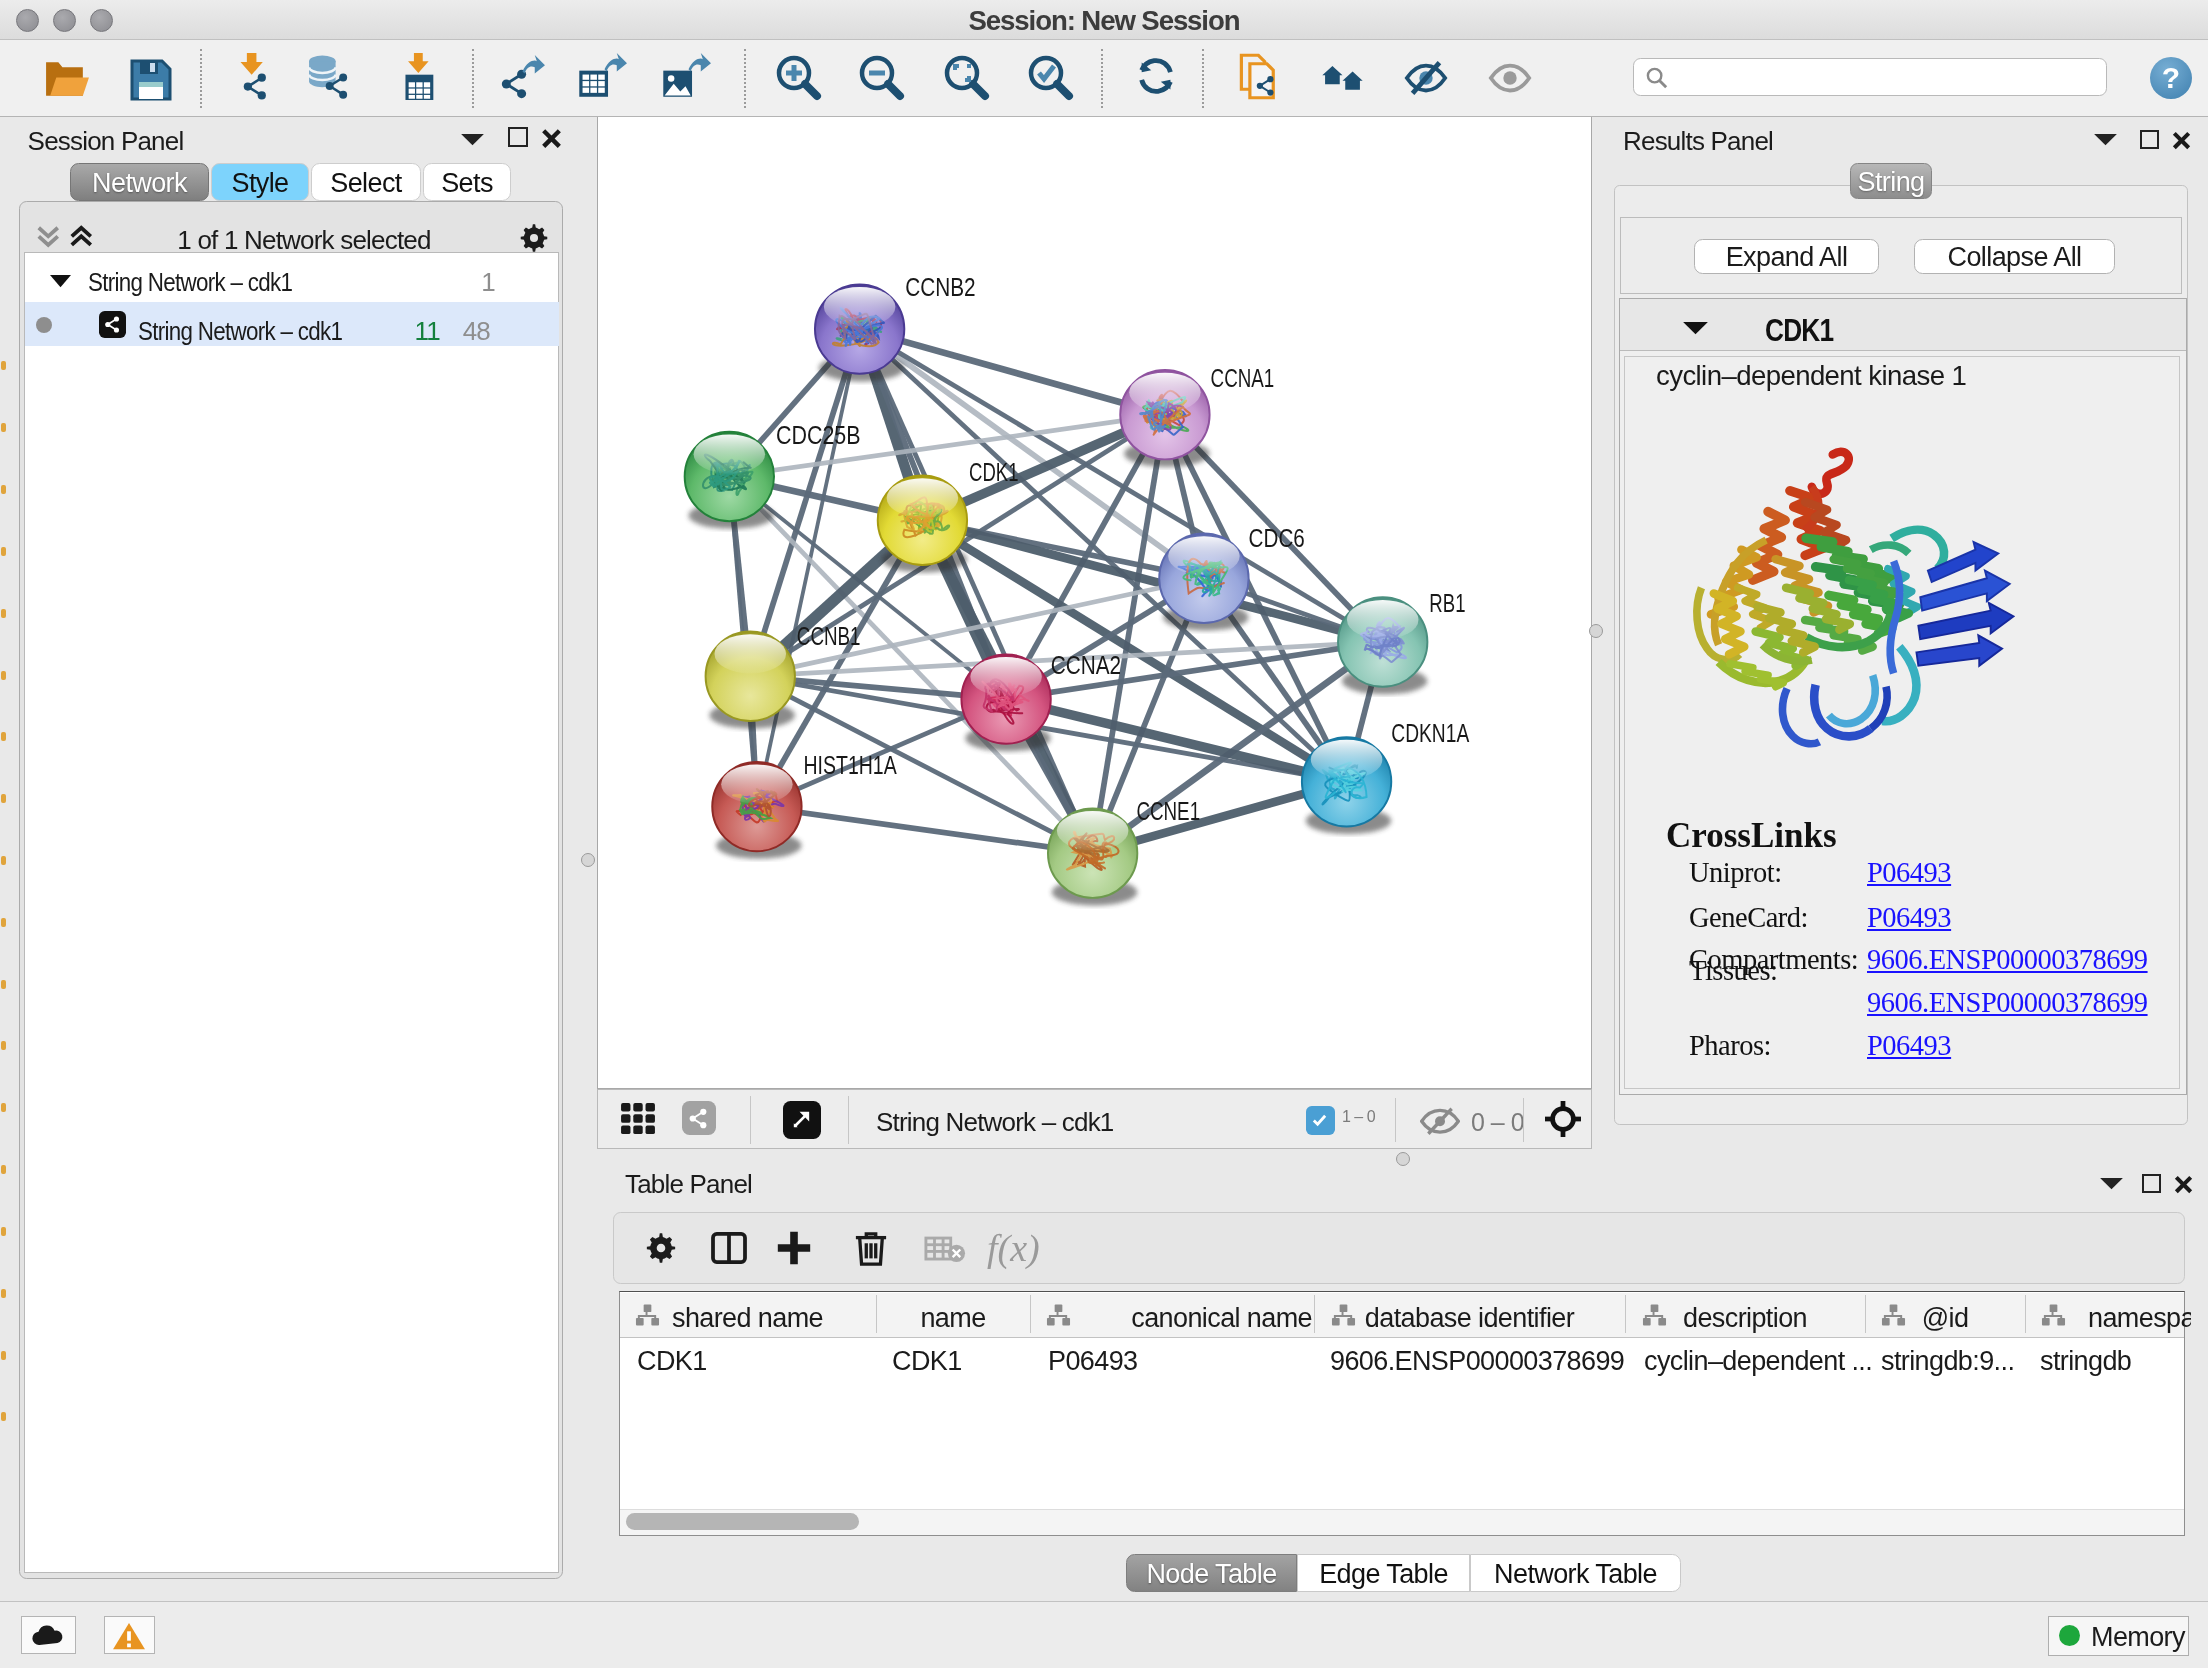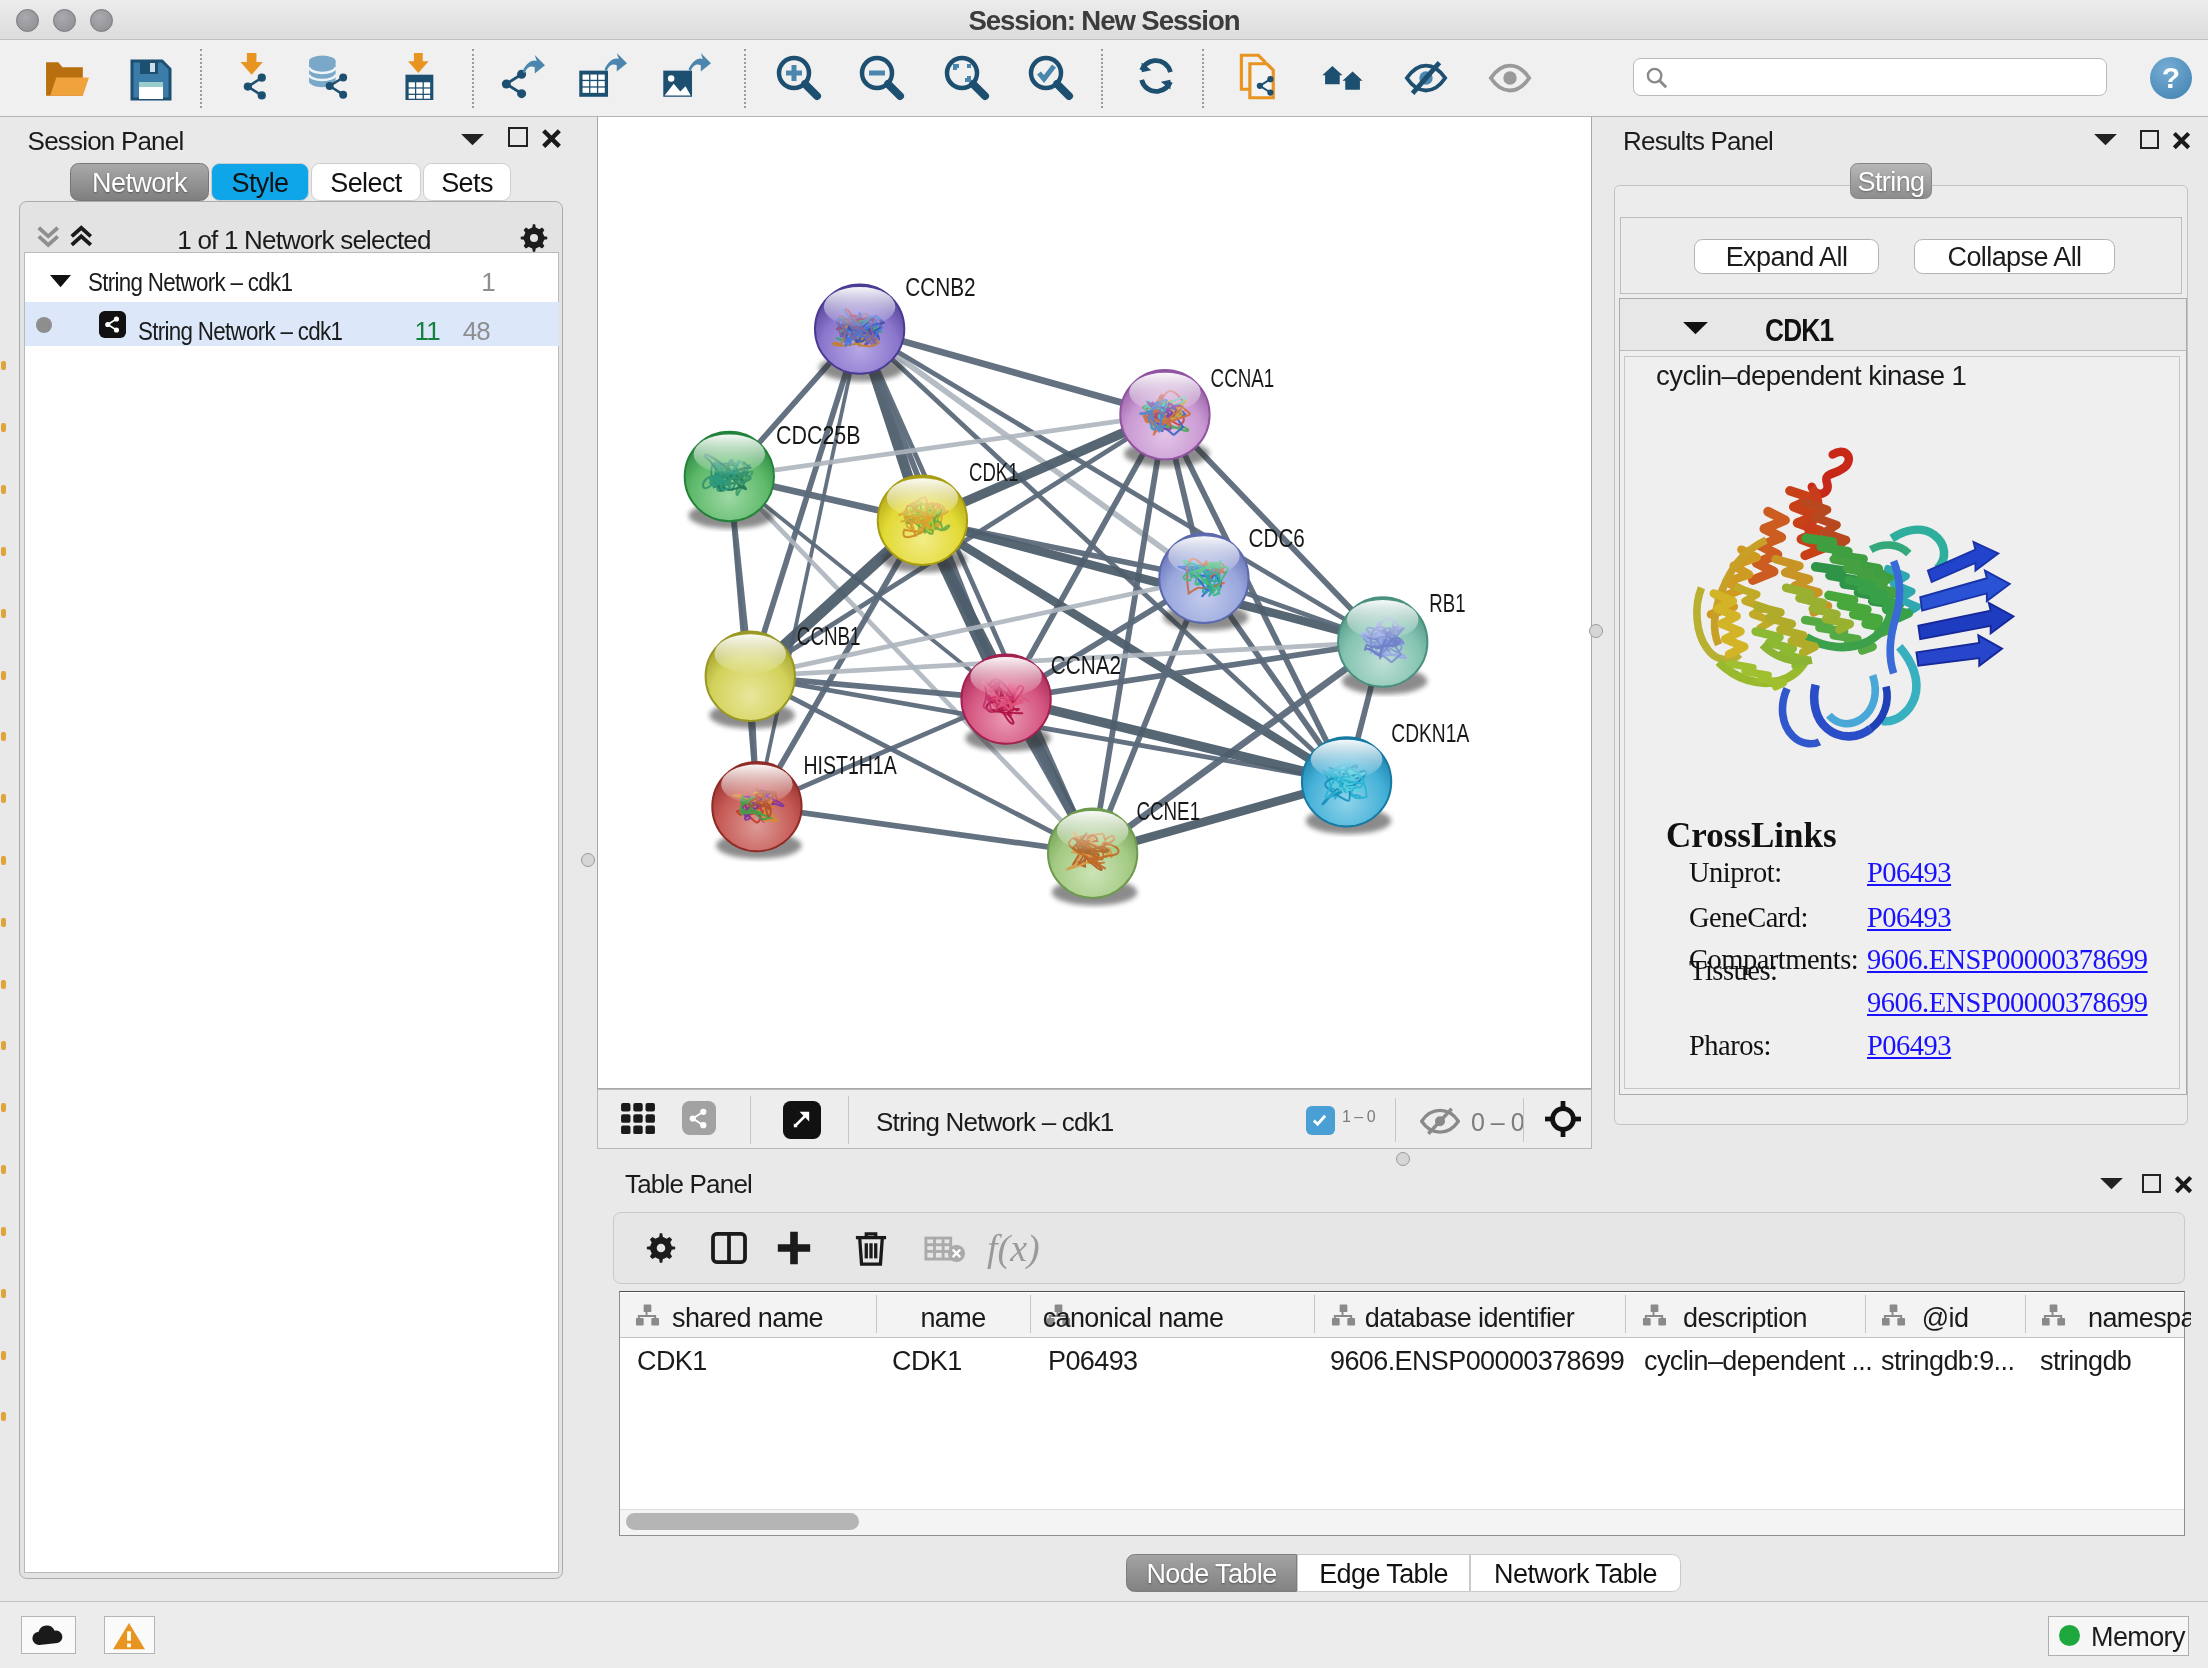--- a/index.html
+++ b/index.html
@@ -191,21 +191,21 @@
 <div class="abs" style="left:2150px;top:57px;width:42px;height:42px;border-radius:50%;background:radial-gradient(circle at 40% 30%,#77aed4,#3e7fae);color:#fff;font-size:30px;font-weight:bold;text-align:center;line-height:42px">?</div>
 <div class="ui" style="left:27.6px;top:126px">Session Panel</div>
 <svg class="abs" style="left:460px;top:133px" width="25" height="13.3" viewBox="0 0 26 14">
     <path d="M1,1 L25,1 L13,13 Z" fill="#222"></path>
   </svg>
 <div class="abs" style="left:508px;top:127px;width:20px;height:20px;border:2.9px solid #222"></div>
 <svg class="abs" style="left:539px;top:126px" width="25" height="25" viewBox="0 0 24 24">
     <path d="M3,6 L6,3 L12,9 L18,3 L21,6 L15,12 L21,18 L18,21 L12,15 L6,21 L3,18 L9,12 Z" fill="#1a1a1a"></path>
   </svg>
 <div class="abs" style="left:70px;top:163px;width:139px;height:38px;border-radius:8.6px;background:linear-gradient(#a9a9a9,#7f7f7f);border:1px solid #767676;color:#fff;font-size:27px;letter-spacing:-0.6px;text-align:center;line-height:38px;text-shadow:0 1px 1.9px #555">Network</div>
-<div class="abs" style="left:211px;top:163px;width:98px;height:38px;border-radius:8.6px;background:#0ea5e9;border:1px solid #cdcdcd;color:#111;font-size:27px;letter-spacing:-0.6px;text-align:center;line-height:38px">Style</div>
+<div class="abs" style="left:211px;top:163px;width:98px;height:38px;border-radius:8.6px;background:#7dd3fc;border:1px solid #cdcdcd;color:#111;font-size:27px;letter-spacing:-0.6px;text-align:center;line-height:38px">Style</div>
 <div class="abs" style="left:311px;top:163px;width:110px;height:38px;border-radius:8.6px;background:#fff;border:1px solid #cdcdcd;color:#111;font-size:27px;letter-spacing:-0.6px;text-align:center;line-height:38px">Select</div>
 <div class="abs" style="left:423px;top:163px;width:88px;height:38px;border-radius:8.6px;background:#fff;border:1px solid #cdcdcd;color:#111;font-size:27px;letter-spacing:-0.6px;text-align:center;line-height:38px">Sets</div>
 <div class="abs" style="left:19px;top:201px;width:544px;height:1378px;background:#e3e3e3;border:1px solid #ababab;border-radius:7.6px"></div>
 <svg class="abs" style="left:34px;top:223px" width="28.5" height="28.5" viewBox="0 0 30 30">
     <g fill="none" stroke="#8f8f8f" stroke-width="4">
       <path d="M5,5 L15,14 L25,5"></path>
       <path d="M5,14 L15,23 L25,14"></path>
     </g>
   </svg>
 <svg class="abs" style="left:67px;top:223px" width="28.5" height="28.5" viewBox="0 0 30 30">
@@ -709,21 +709,21 @@
 <div class="u8" style="left:895px;top:1303px;width:116px;text-align:center">name</div>
 <div class="abs" style="left:1030px;top:1295px;height:38px;border-left:1px solid #c6c6c6"></div>
 <svg class="abs" style="left:1046px;top:1303px" width="25" height="24" viewBox="0 0 26 24">
     <g fill="#8a8a8a">
       <rect x="9" y="1" width="8" height="8" rx="1"></rect>
       <rect x="1" y="15" width="8" height="8" rx="1"></rect>
       <rect x="17" y="15" width="8" height="8" rx="1"></rect>
       <path d="M12,9 L12,13 L4,13 L4,15 M12,13 L21,13 L21,15" stroke="#8a8a8a" stroke-width="2" fill="none"></path>
     </g>
   </svg>
-<div class="u8" style="left:1010px;top:1303px;width:246px;text-align:center">canonical name</div>
+<div class="u8" style="left:1066px;top:1303px;width:246px;text-align:right">canonical name</div>
 <div class="abs" style="left:1314px;top:1295px;height:38px;border-left:1px solid #c6c6c6"></div>
 <svg class="abs" style="left:1331px;top:1303px" width="25" height="24" viewBox="0 0 26 24">
     <g fill="#8a8a8a">
       <rect x="9" y="1" width="8" height="8" rx="1"></rect>
       <rect x="1" y="15" width="8" height="8" rx="1"></rect>
       <rect x="17" y="15" width="8" height="8" rx="1"></rect>
       <path d="M12,9 L12,13 L4,13 L4,15 M12,13 L21,13 L21,15" stroke="#8a8a8a" stroke-width="2" fill="none"></path>
     </g>
   </svg>
 <div class="u8" style="left:1333px;top:1303px;width:273px;text-align:center">database identifier</div>

